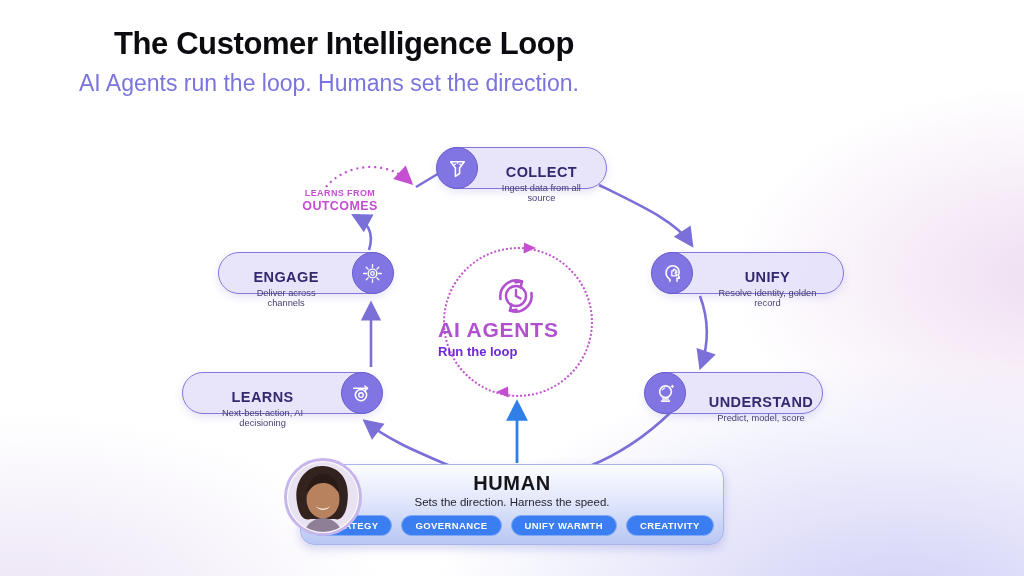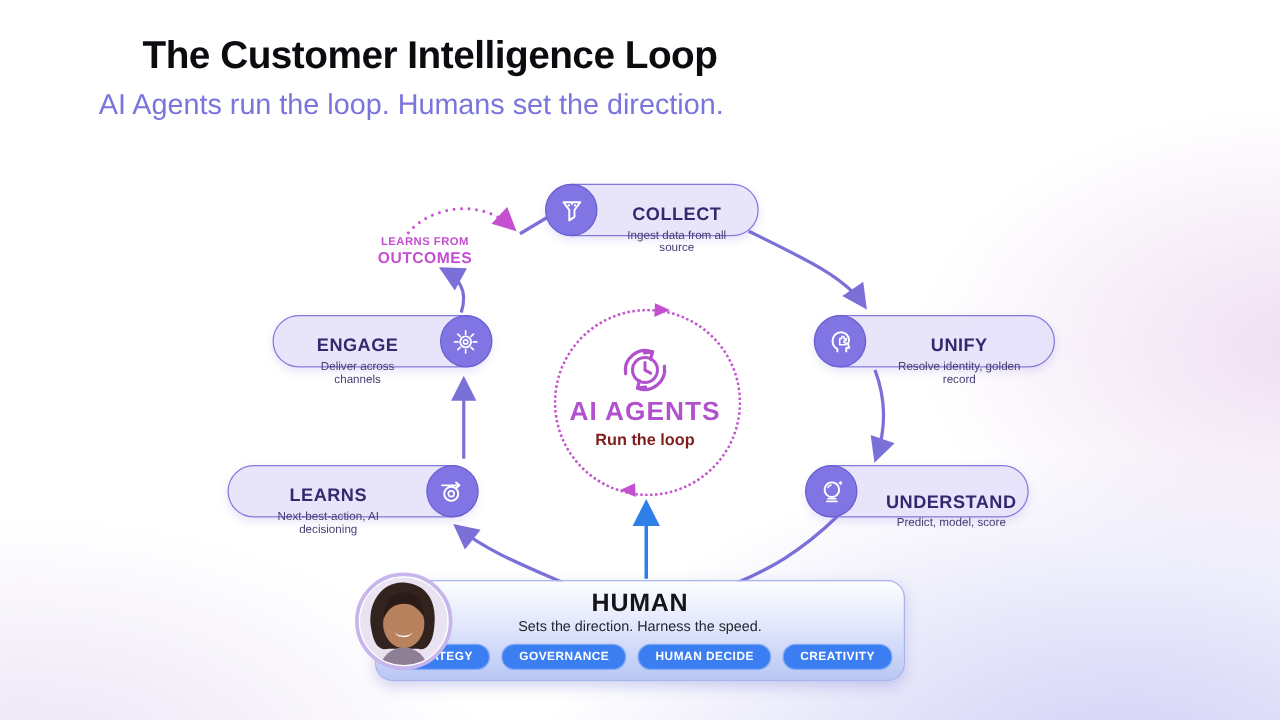--- a/index.html
+++ b/index.html
@@ -40,24 +40,24 @@
   }
   .ntext{flex:1;text-align:center;padding:0 24px;line-height:1.1;margin-top:32px;}
   .ntitle{font-size:14.5px;font-weight:700;color:#33296f;letter-spacing:0.4px;}
   .nsub{font-size:9.3px;color:#453e72;margin-top:1.5px;}
   
   .center-circle{
     left:443px;top:247px;width:146px;height:146px;border-radius:50%;
     border:2px dotted #c453cf;z-index:2;
   }
   .center-content{
-    left:438px;top:268px;width:156px;text-align:center;z-index:3;
+    left:438px;top:268px;width:156px;z-index:3;
   }
   .center-title{font-size:21px;font-weight:600;color:#b151ce;letter-spacing:0.8px;margin-top:50px;}
-  .center-sub{font-size:13px;font-weight:600;color:#7f1d1d;margin-top:2px;}
+  .center-sub{font-size:13px;font-weight:600;color:#6d28d9;margin-top:2px;}
   
   .loop-label{left:296px;top:188px;width:88px;text-align:center;z-index:4;line-height:1.25;}
   .loop-label .l1{font-size:9px;font-weight:700;color:#c44fd0;letter-spacing:0.4px;}
   .loop-label .l2{font-size:12.5px;font-weight:800;color:#c44fd0;letter-spacing:0.4px;}
   
   .human-bar{
     left:300px;top:464px;width:424px;height:81px;border-radius:14px;
     background:linear-gradient(180deg,#fcfdff 0%,#e2e7fb 45%,#b7c6f4 100%);
     border:1.5px solid #a9b3ec;
     box-shadow:0 4px 10px rgba(90,100,200,0.25);
@@ -207,21 +207,21 @@
     <div class="nsub">Deliver across channels</div>
   </div>
 </div>
 
 <div class="abs human-bar">
   <div class="human-title">HUMAN</div>
   <div class="human-sub">Sets the direction. Harness the speed.</div>
   <div class="tag-row">
     <span class="tag">STRATEGY</span>
     <span class="tag">GOVERNANCE</span>
-    <span class="tag">HUMAN DECIDE</span>
+    <span class="tag">UNIFY WARMTH</span>
     <span class="tag">CREATIVITY</span>
   </div>
 </div>
 
 <svg class="abs avatar" viewBox="0 0 80 80">
   <defs>
     <clipPath id="avclip">
         <circle cx="40" cy="40" r="35"></circle>
       </clipPath>
   </defs>

